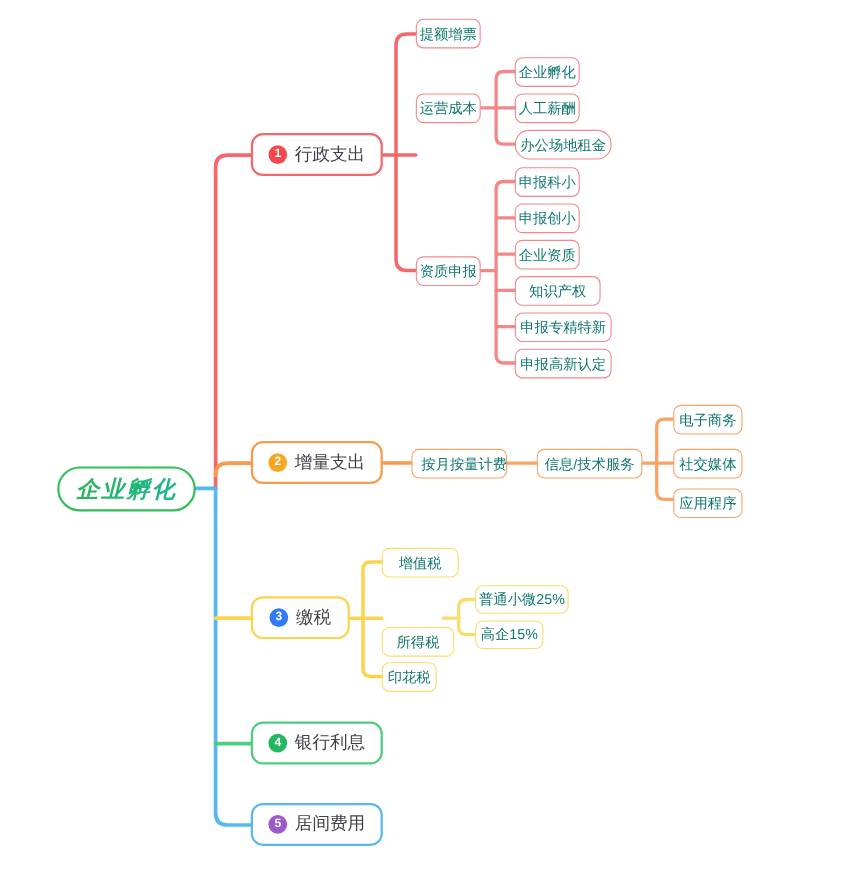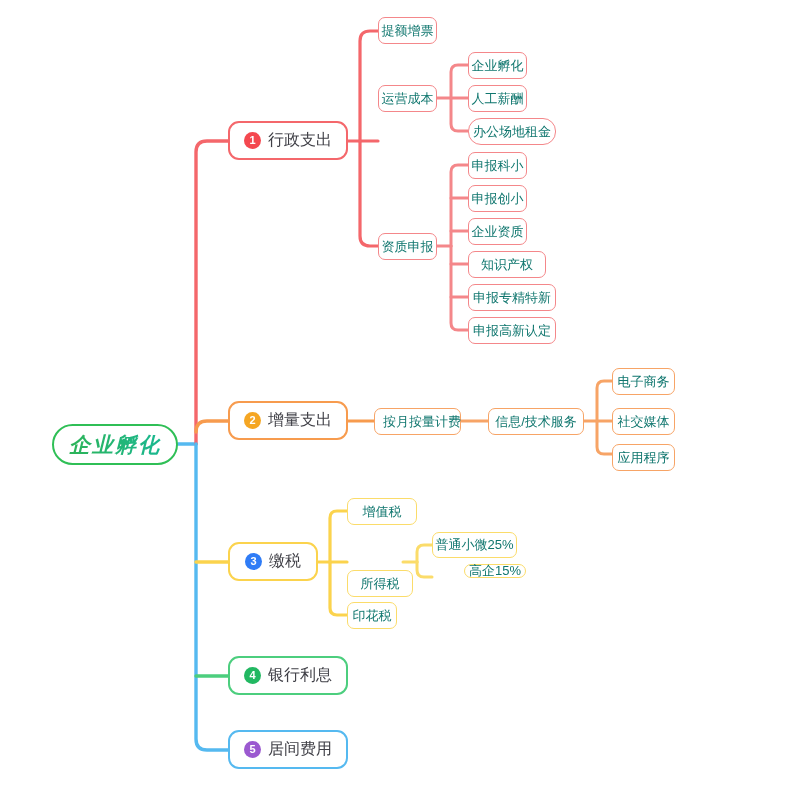--- a/index.html
+++ b/index.html
@@ -142,21 +142,21 @@
   <div class="node leaf l-orange" style="left:612px;top:444px;width:63px;height:27px;">应用程序</div>
 
   <div class="node branch b-yellow" style="left:228px;top:542px;width:90px;height:39px;">
     <span class="badge" style="background:#2f7cf6;">3</span>
     <span>缴税</span>
   </div>
 
   <div class="node leaf l-yellow" style="left:347px;top:498px;width:70px;height:27px;">增值税</div>
   <div class="node leaf l-yellow" style="left:347px;top:570px;width:66px;height:27px;">所得税</div>
   <div class="node leaf l-yellow" style="left:432px;top:532px;width:85px;height:26px;">普通小微25%</div>
-  <div class="node leaf l-yellow" style="left:432px;top:564px;width:62px;height:14px;margin-left:32px;">高企15%</div>
+  <div class="node leaf l-yellow" style="left:432px;top:564px;width:62px;height:26px;">高企15%</div>
   <div class="node leaf l-yellow" style="left:347px;top:602px;width:50px;height:27px;">印花税</div>
 
   <div class="node branch b-green" style="left:228px;top:656px;width:120px;height:39px;">
     <span class="badge" style="background:#22b862;">4</span>
     <span>银行利息</span>
   </div>
 
   <div class="node branch b-blue" style="left:228px;top:730px;width:120px;height:39px;">
     <span class="badge" style="background:#9b59d0;">5</span>
     <span>居间费用</span>

